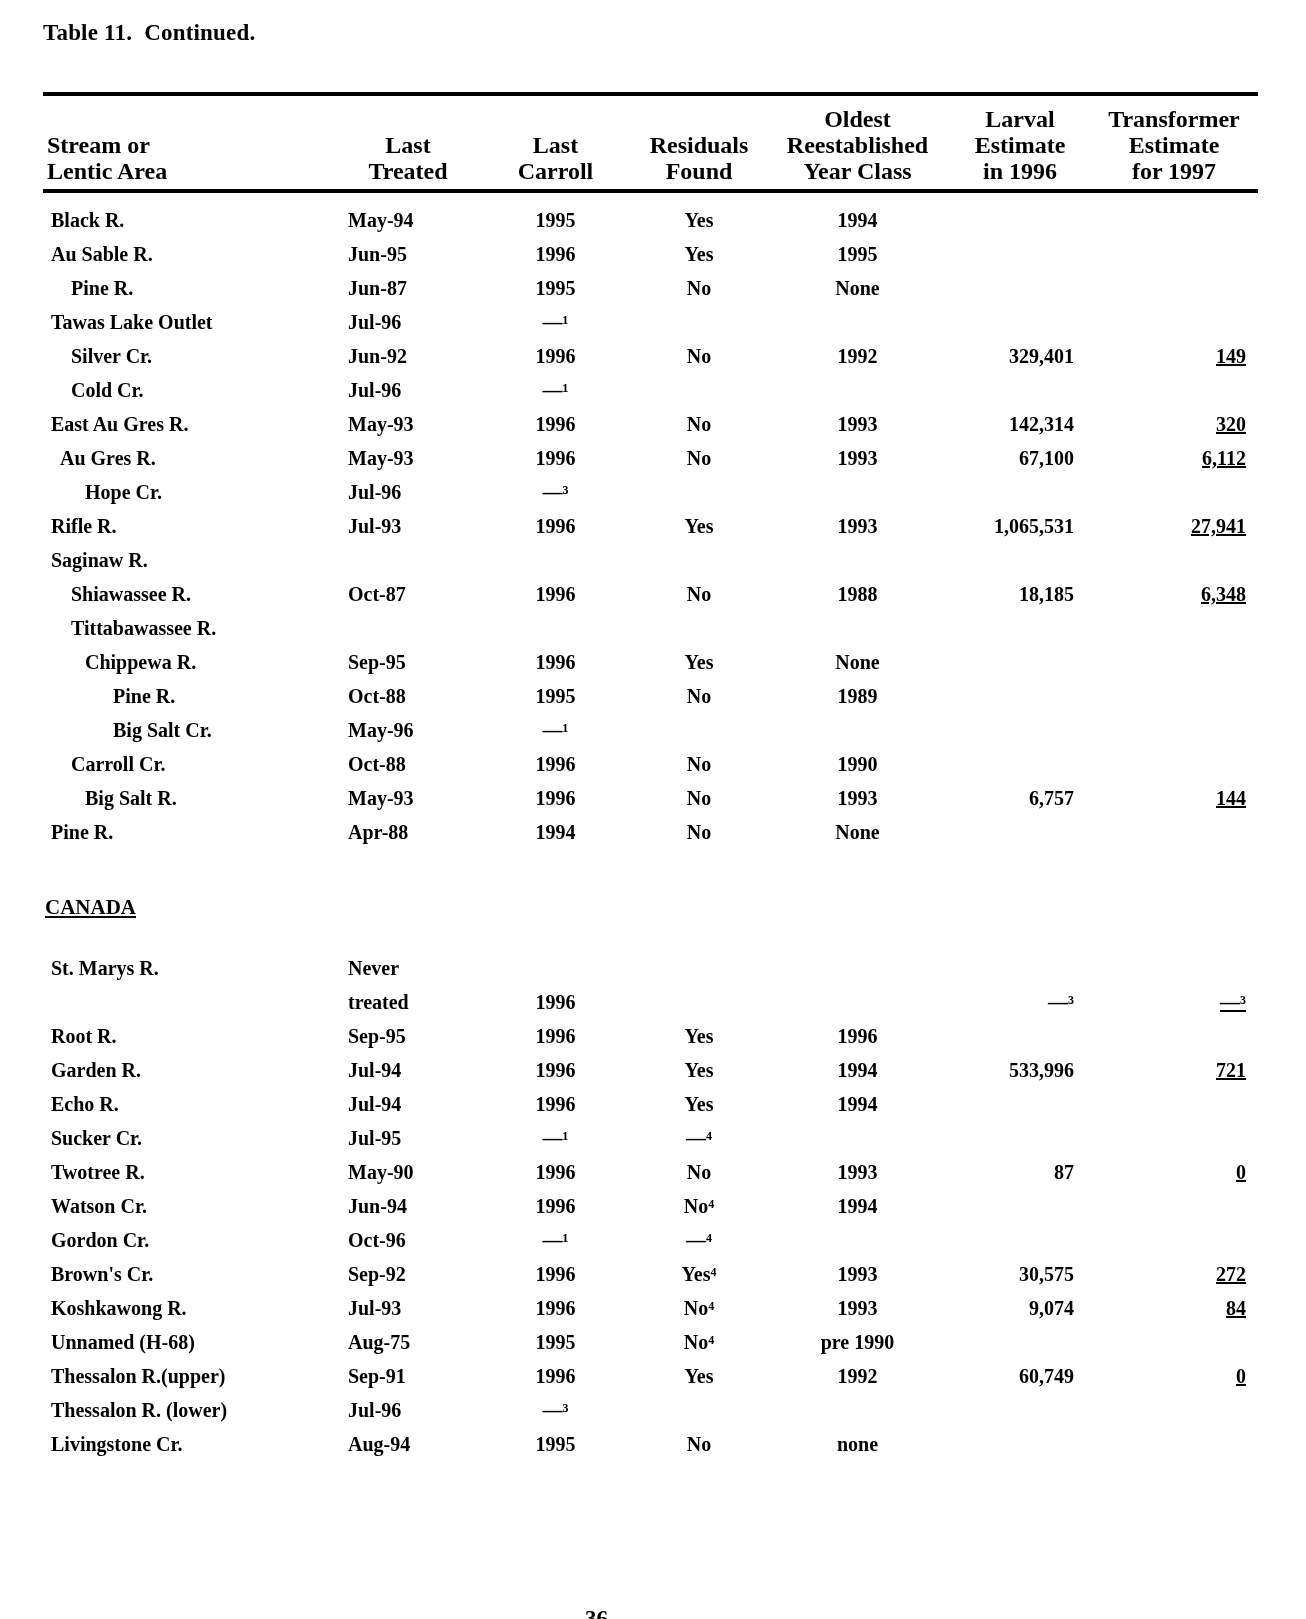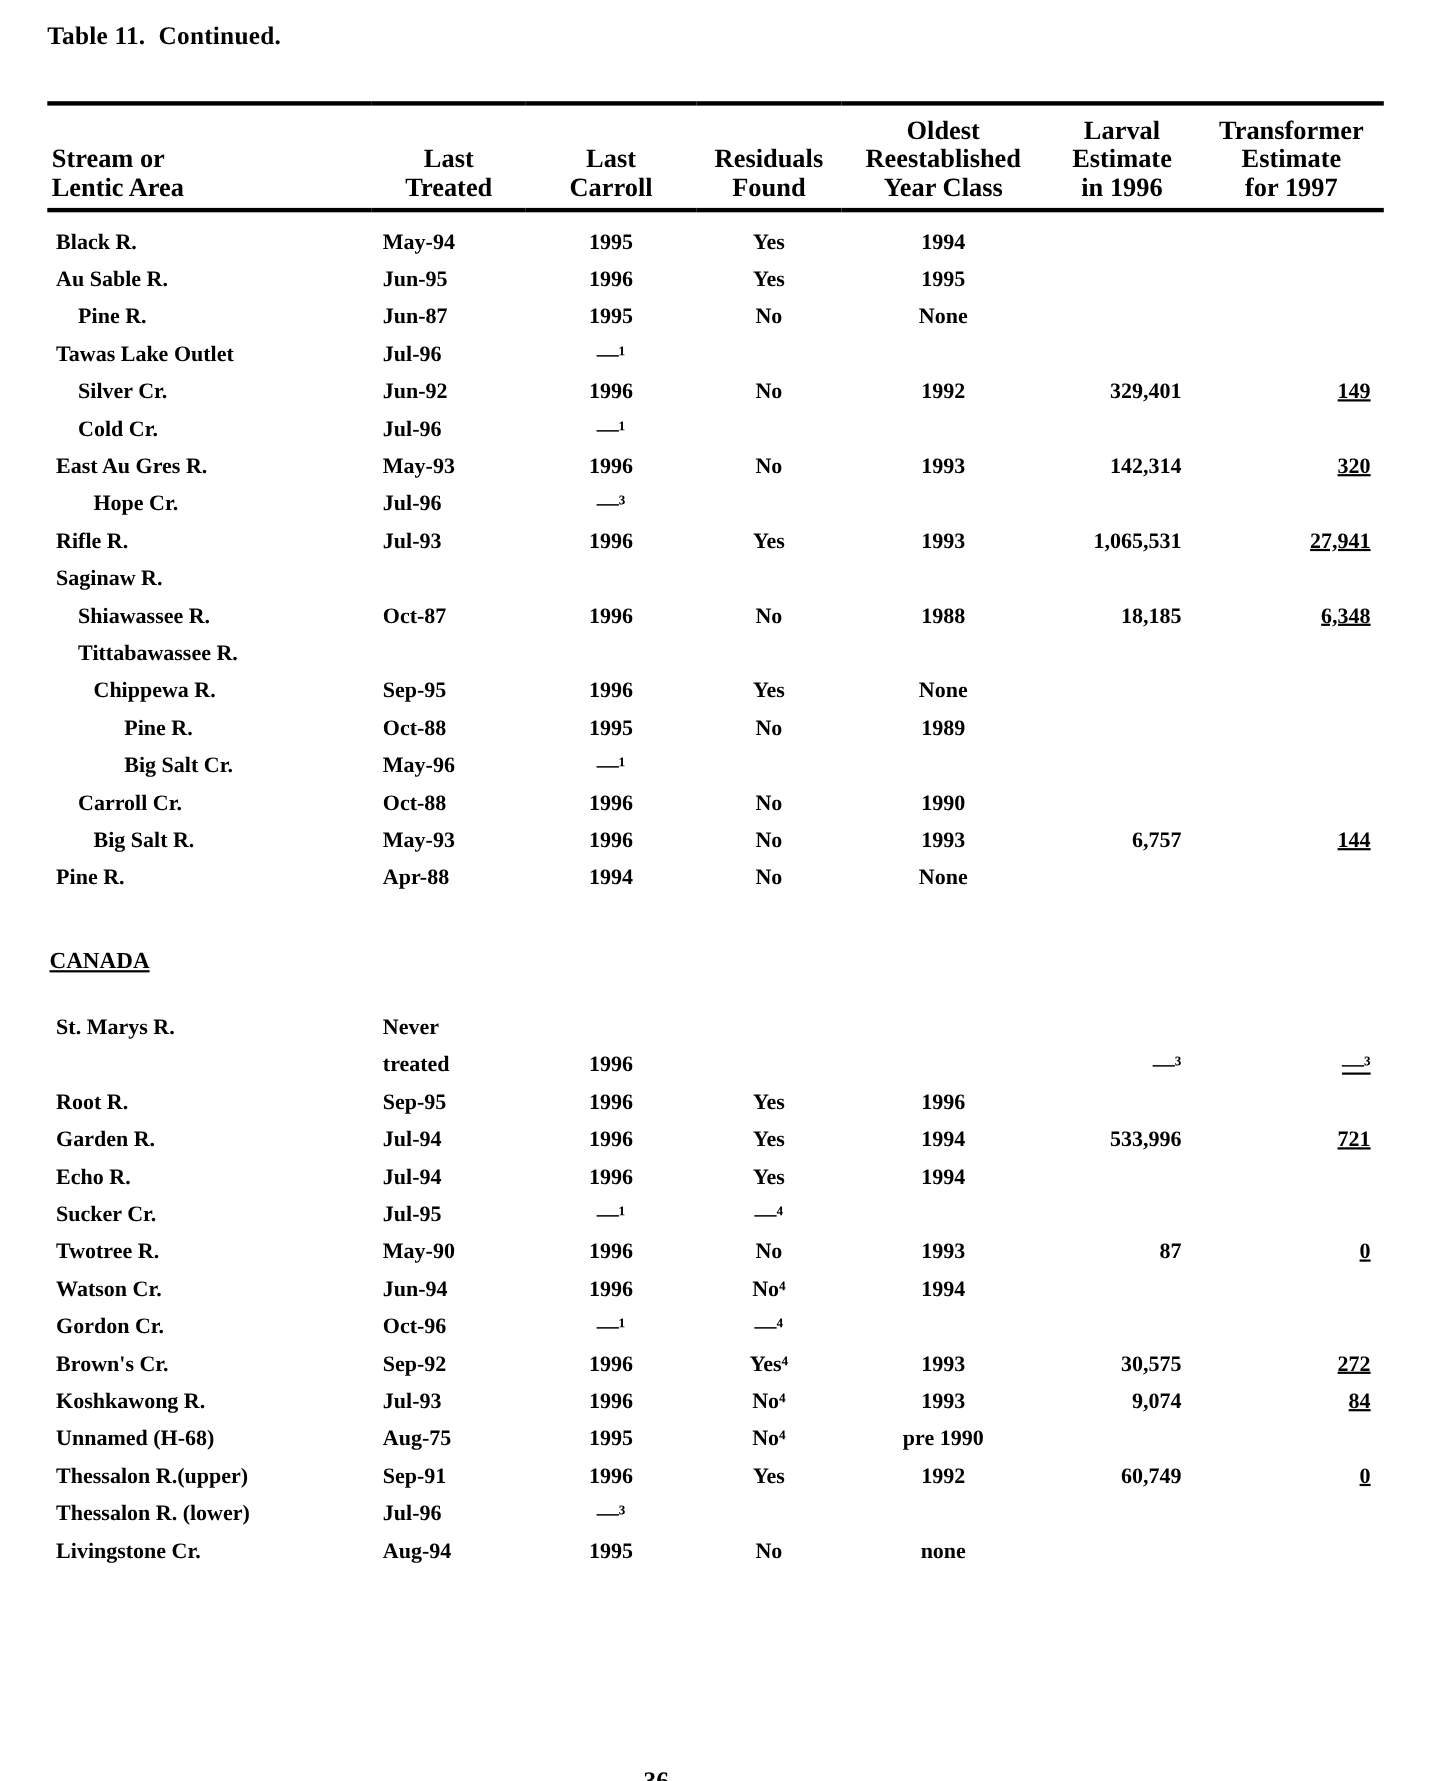--- a/index.html
+++ b/index.html
@@ -159,20 +159,29 @@
         <tr>
           <td class="c1" style="padding-left: 8px;">East Au Gres R.</td>
           <td class="c2">May-93</td>
           <td class="c3">1996</td>
           <td class="c4">No</td>
           <td class="c5">1993</td>
           <td class="c6">142,314</td>
           <td class="c7">320</td>
         </tr>
         <tr>
+          <td class="c1" style="padding-left: 17px;">Au Gres R.</td>
+          <td class="c2">May-93</td>
+          <td class="c3">1996</td>
+          <td class="c4">No</td>
+          <td class="c5">1993</td>
+          <td class="c6">67,100</td>
+          <td class="c7">6,112</td>
+        </tr>
+        <tr>
           <td class="c1" style="padding-left: 42px;">Hope Cr.</td>
           <td class="c2">Jul-96</td>
           <td class="c3">—³</td>
           <td class="c4"></td>
           <td class="c5"></td>
           <td class="c6"></td>
           <td class="c7"></td>
         </tr>
         <tr>
           <td class="c1" style="padding-left: 8px;">Rifle R.</td>

